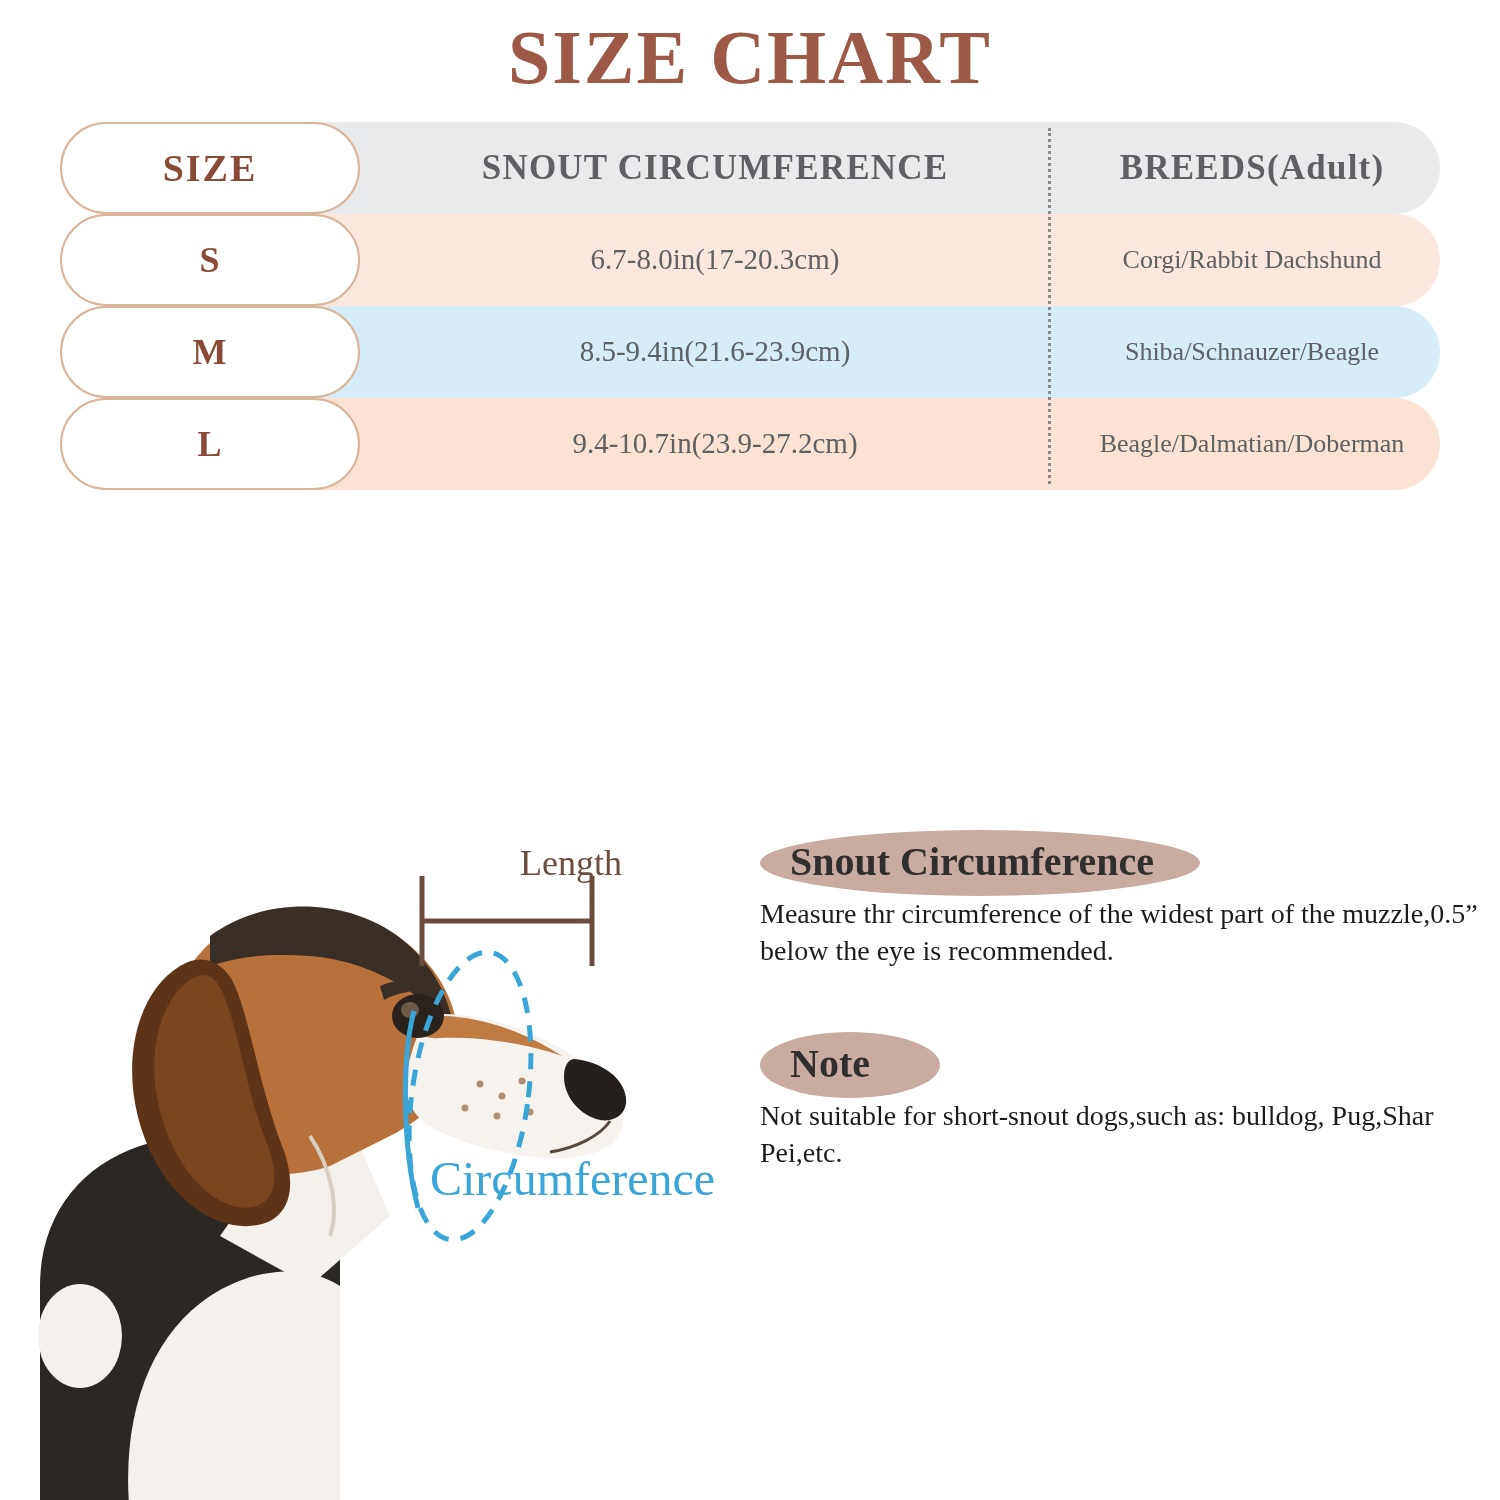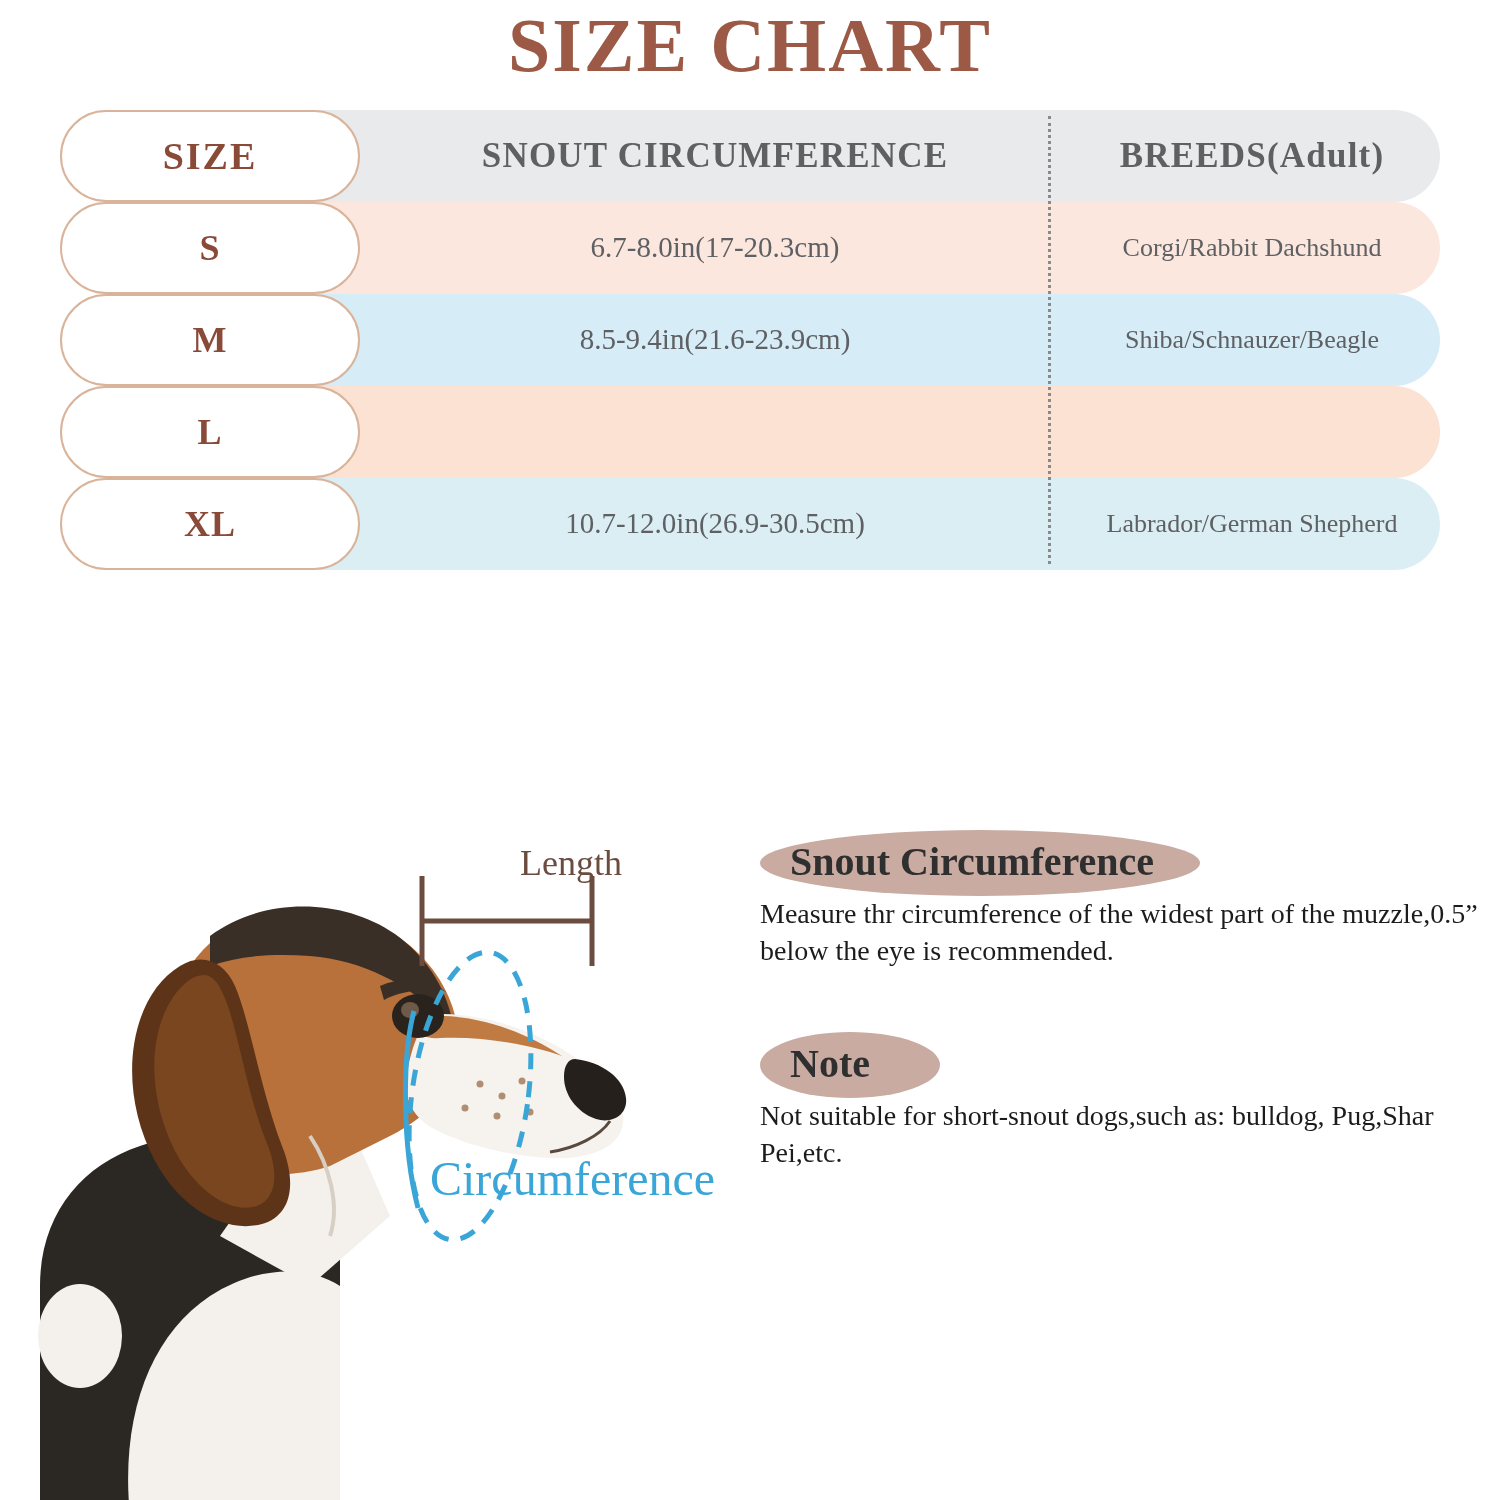--- a/index.html
+++ b/index.html
@@ -16,21 +16,21 @@
   }
 
   
   .title {
     text-align: center;
     font-family: "Liberation Serif", serif;
     font-weight: bold;
     font-size: 76px;
     letter-spacing: 2px;
     color: #9c5a46;
-    margin: 4px;
+    margin: 16px;
     padding-top: 2px;
     line-height: 1.05;
   }
 
   
   .table {
     width: 1380px;
     margin: 24px auto 0 auto;
     position: relative;
   }
@@ -230,32 +230,26 @@
       <div class="cell-snout">8.5-9.4in(21.6-23.9cm)</div>
       <div class="cell-breeds">Shiba/Schnauzer/Beagle</div>
     </div>
   </div>
 
   <div class="row">
     <div class="stripe" style="background:#fbe2d2;"></div>
     <div class="cell-size">
       <span>L</span>
     </div>
-  </div>
-
-  <div class="row">
-    <div class="stripe" style="background:#daeef3;"></div>
-    <div class="cell-size">
-      <span>XL</span>
-    </div>
     <div class="stripe-content">
-      <div class="cell-snout">10.7-12.0in(26.9-30.5cm)</div>
-      <div class="cell-breeds">Labrador/German Shepherd</div>
-    </div>
-  </div>
+      <div class="cell-snout">9.4-10.7in(23.9-27.2cm)</div>
+      <div class="cell-breeds">Beagle/Dalmatian/Doberman</div>
+    </div>
+  </div>
+
 
   <div class="divider"></div>
 </div>
 
 <div class="lower">
 
   <div class="dog-area">
     <svg class="dog" viewBox="0 0 660 700">
 
       <path d="M30,700 L30,470 C30,400 70,350 130,330 C180,313 240,320 285,345 L330,370 L330,700 Z" fill="#2b2722"></path>

